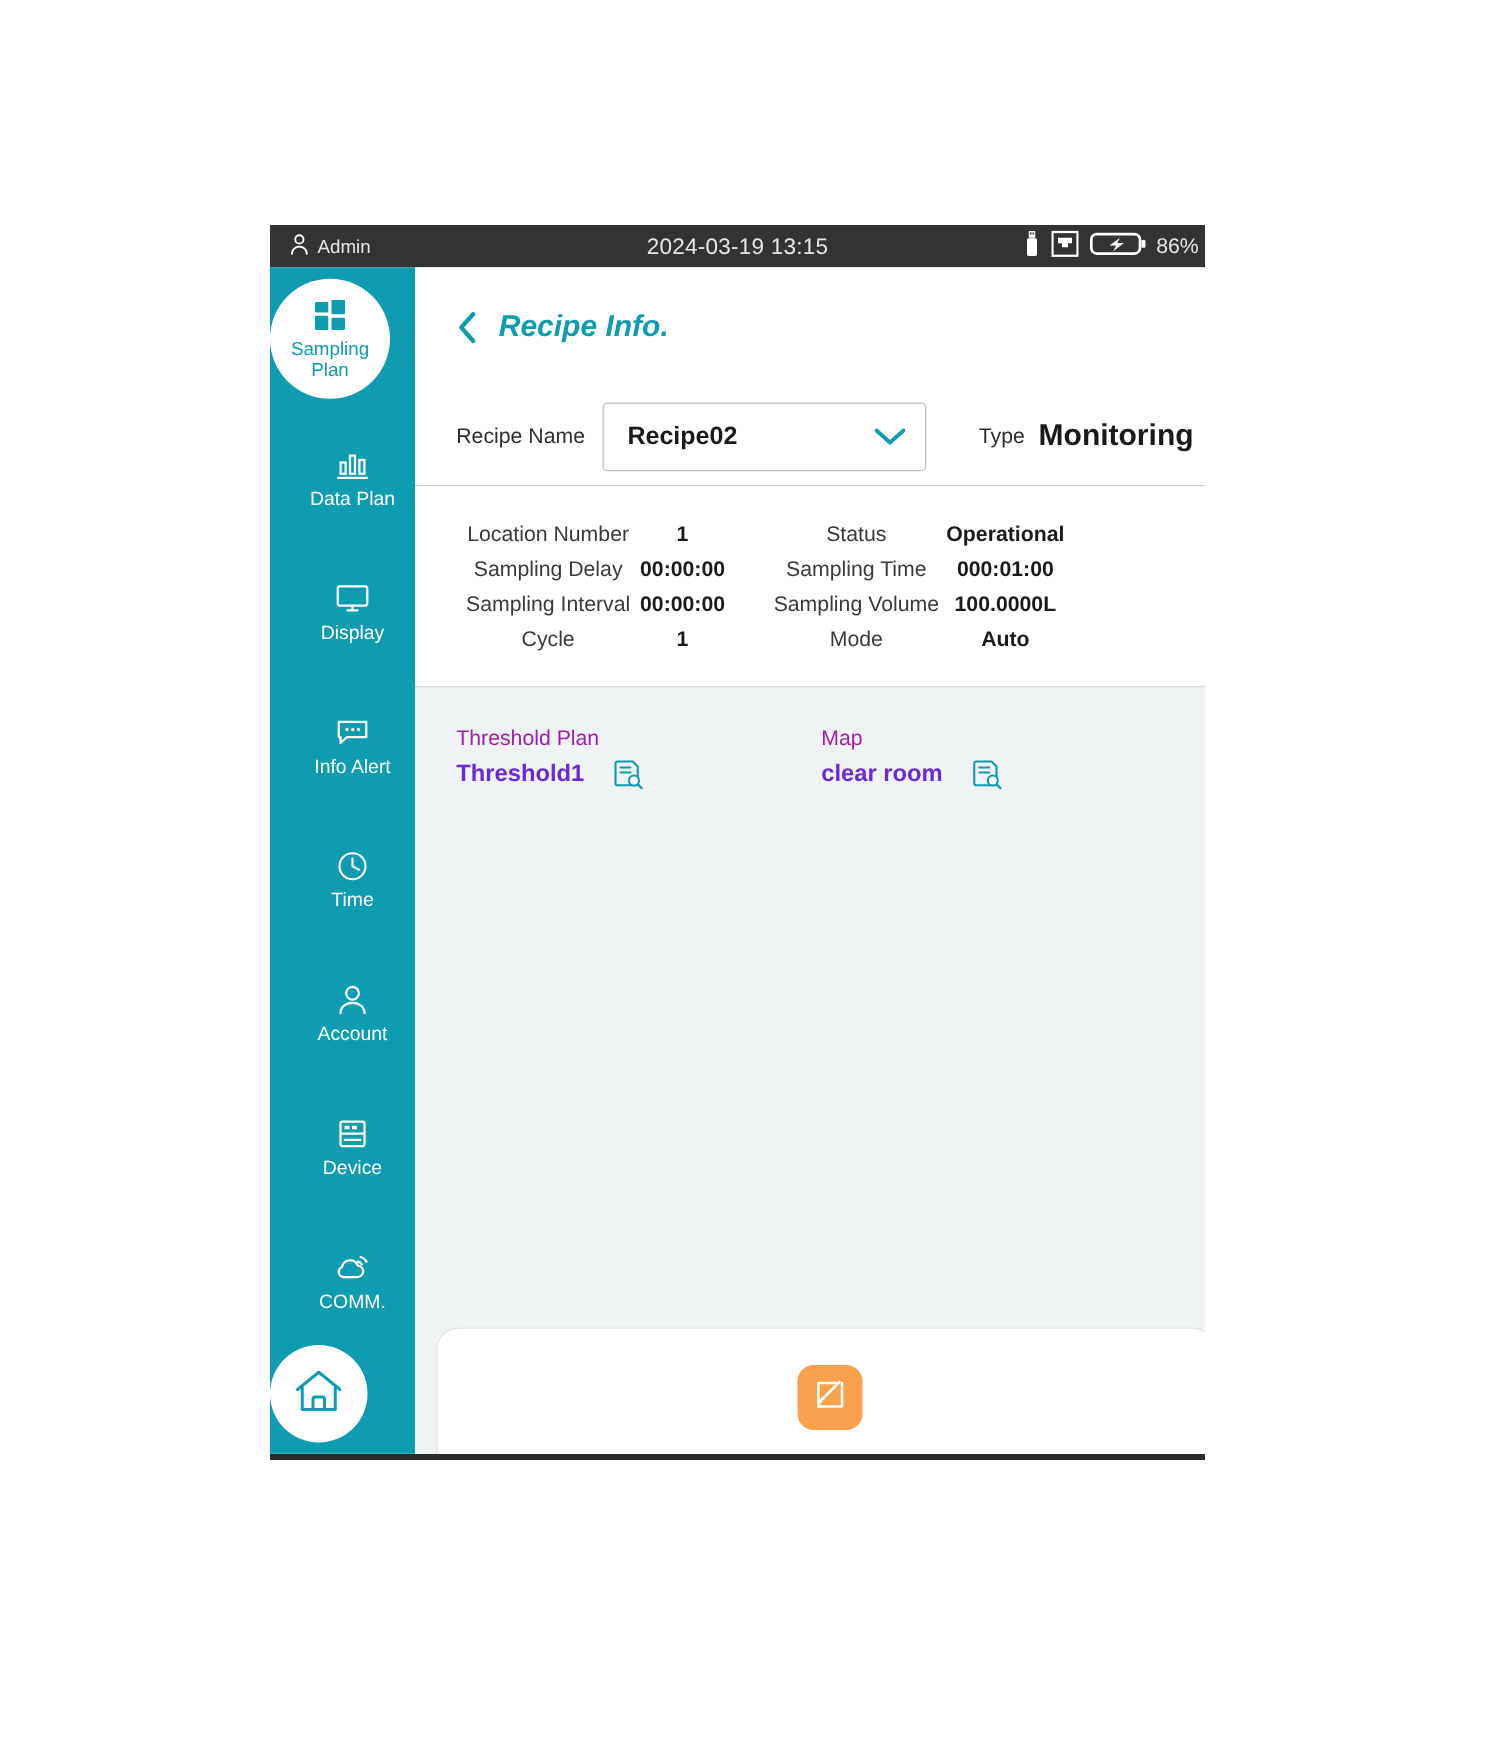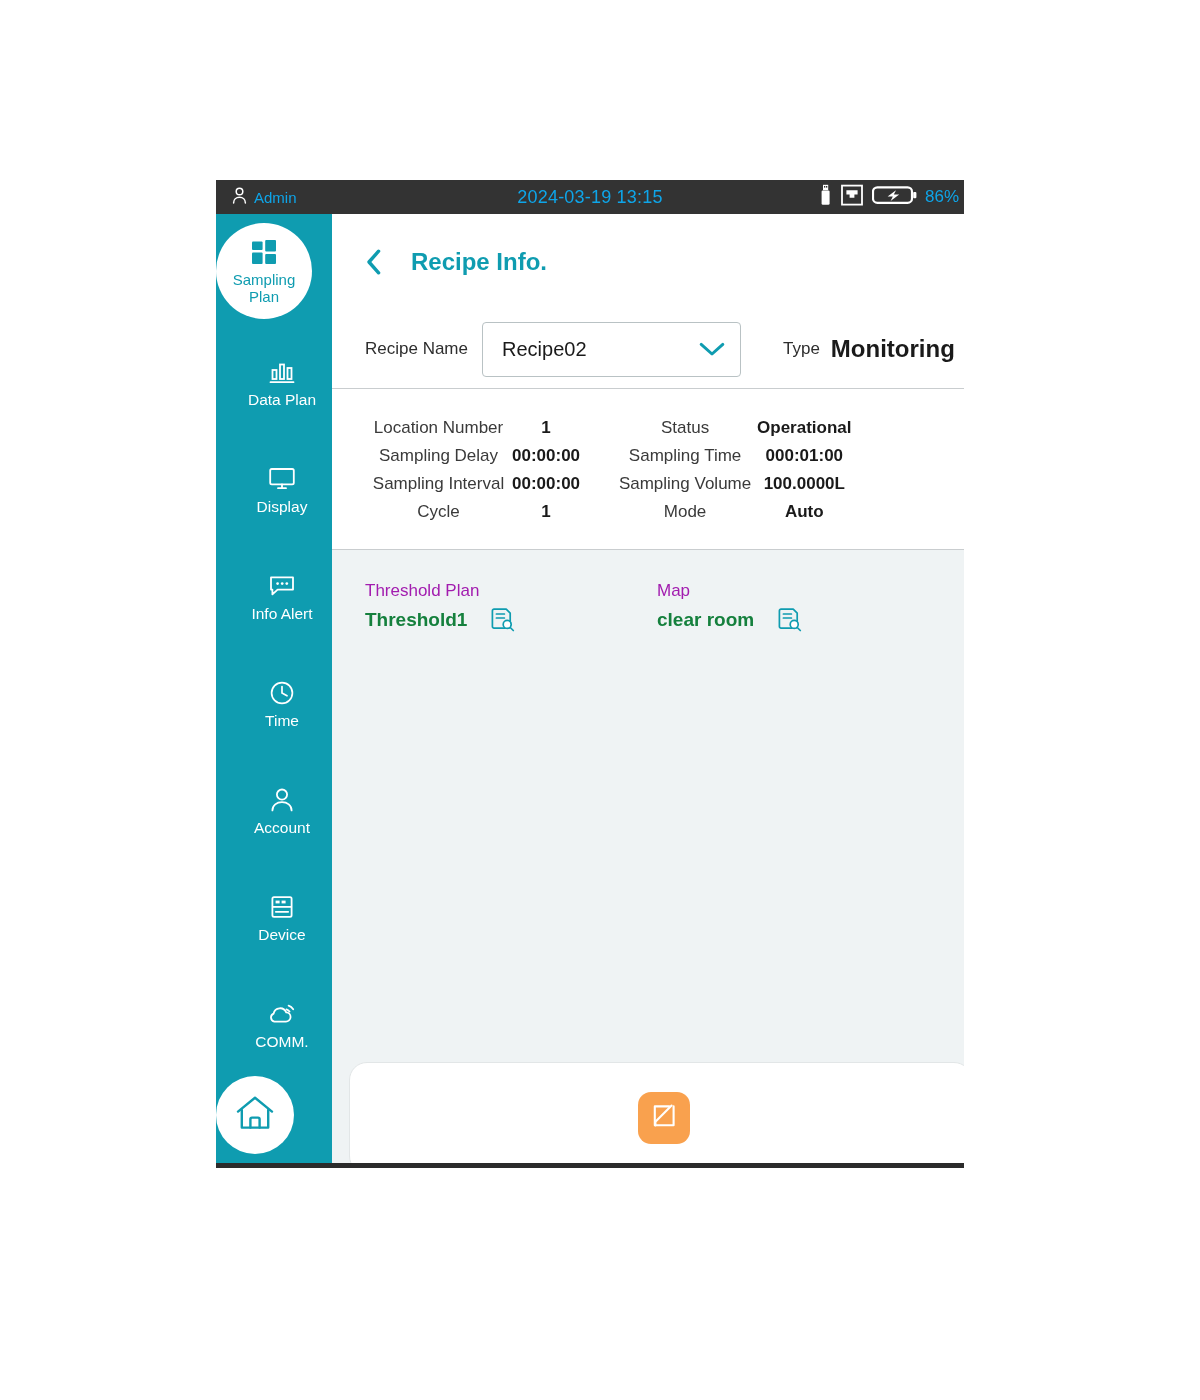--- a/index.html
+++ b/index.html
@@ -16,21 +16,21 @@
     background: #ffffff;
     border-bottom: 5px solid #2b2b2b;
     overflow: hidden;
   }
 
   
   #statusbar {
     position: relative;
     height: 34px;
     background: #333333;
-    color: #0ea5e9;
+    color: #e5e5e5;
     display: flex;
     align-items: center;
   }
   .sb-left {
     display: flex; align-items: center; gap: 7px;
     margin-left: 16px; font-size: 15px;
   }
   .sb-center {
     position: absolute; left: 0; right: 0;
     text-align: center; font-size: 18px; letter-spacing: .2px;
@@ -86,42 +86,42 @@
     flex: 1; background: #eff3f4;
     position: relative;
     display: flex; flex-direction: column;
   }
   .sect-white { background: #ffffff; }
   .divider { height: 1px; background: #c9cdcf; }
 
   
   #page-header {
     height: 96px; display: flex; align-items: center;
-    padding-left: 33px; gap: 29px;
+    padding-left: 33px; gap: 17px; font-style: italic;
   }
   #back-chevron { display: flex; align-items: center; }
   #page-title {
     color: #0f9cb0; font-size: 24px; font-weight: bold;
   }
 
   
   #recipe-row {
     height: 78px; display: flex; align-items: center;
     padding-left: 33px;
   }
   .field-label { font-size: 17px; color: #2e2e2e; }
   #recipe-select {
     margin-left: 14px;
     width: 259px; height: 55px;
     border: 1px solid #b9c2c4; border-radius: 4px;
     background: #ffffff;
     display: flex; align-items: center;
     padding: 0 14px 0 19px;
   }
-  #recipe-value { font-size: 20px; font-weight: normal; color: #1a1a1a; }
+  #recipe-value { font-size: 20px; font-weight: bold; color: #1a1a1a; }
   #recipe-chevron { margin-left: auto; display: flex; align-items: center; }
   #type-label { margin-left: 42px; font-size: 17px; color: #2e2e2e; }
   #type-value { margin-left: 11px; font-size: 24px; font-weight: bold; color: #1a1a1a; }
 
   
   #details {
     padding: 26px 0 24px 33px;
     display: flex;
   }
   .detail-col { display: grid; grid-template-columns: auto auto; row-gap: 2px; text-align: center; }
@@ -136,21 +136,21 @@
 
   
   #plans {
     flex: 1; background: #eff3f4;
     padding: 31px 0 0 33px;
     display: flex;
   }
   .plan-block { width: 292px; }
   .plan-title { font-size: 17px; color: #a21caf; margin-bottom: 6px; }
   .plan-row { display: flex; align-items: center; }
-  .plan-value { font-size: 19px; font-weight: bold; color: #15803d; }
+  .plan-value { font-size: 19px; font-weight: bold; color: #6d28d9; }
   .plan-view-icon { margin-left: 24px; display: flex; align-items: center; }
 
   
   #bottom-card {
     position: absolute; left: 17px; right: -8px; bottom: -6px;
     height: 112px;
     background: #ffffff;
     border: 1px solid #e2e6e7;
     border-radius: 18px;
     display: flex; align-items: center; justify-content: center;

